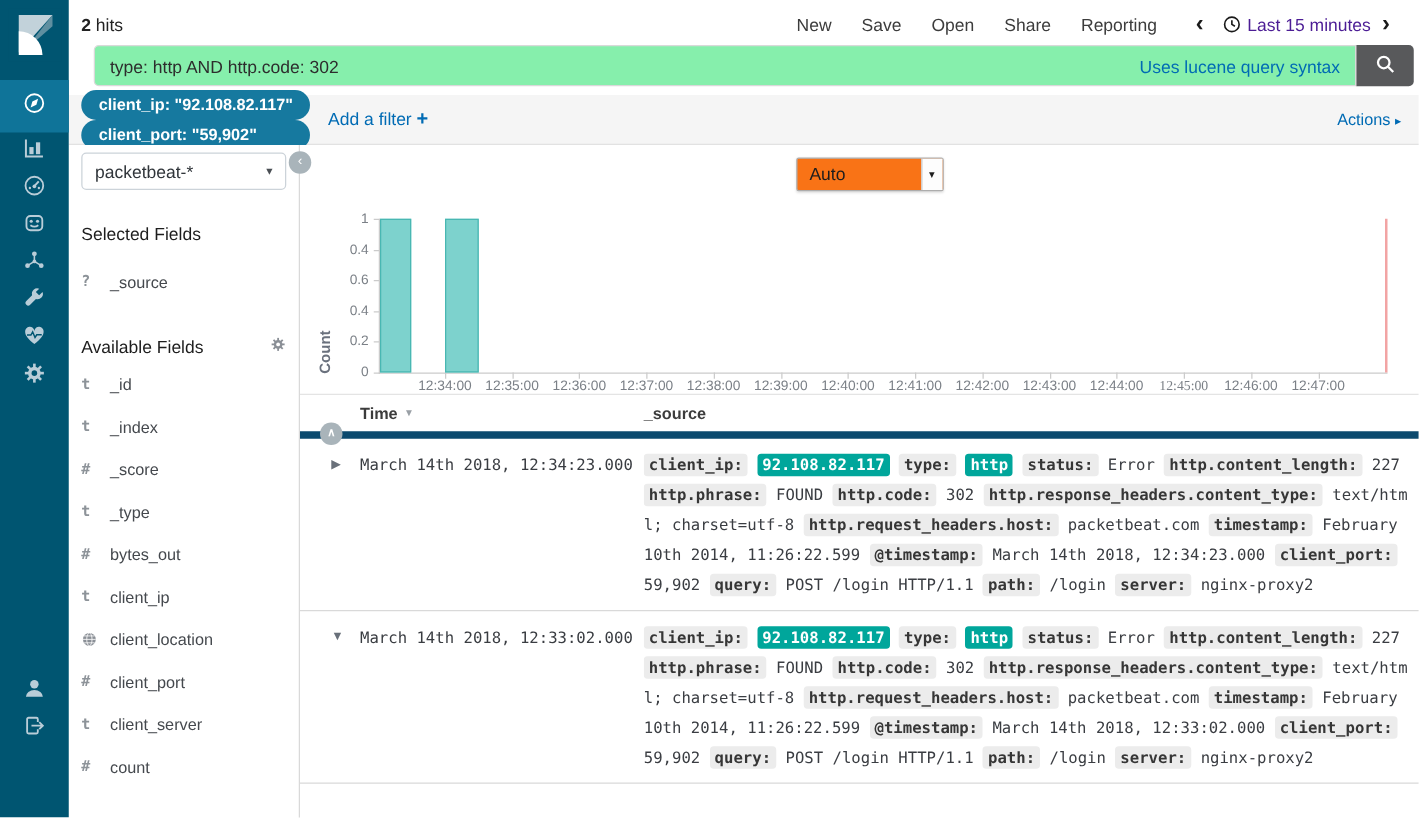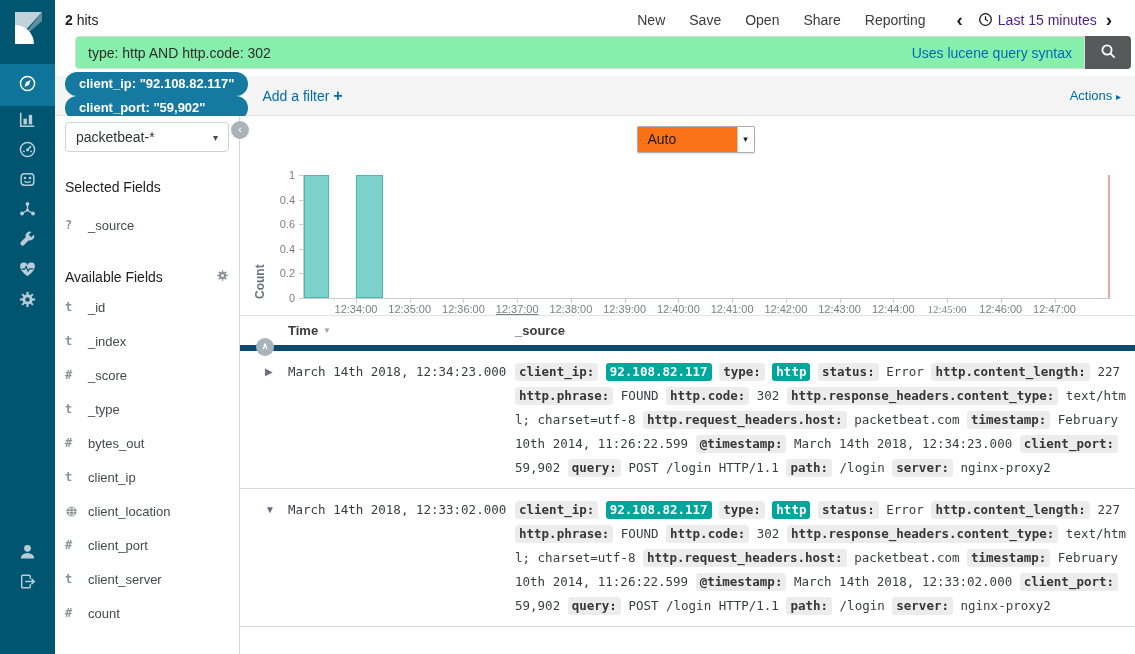--- a/index.html
+++ b/index.html
@@ -370,21 +370,21 @@
             <div class="ytick-mark" style="top: calc(80%);"></div>
             <div class="ytick" style="top: 100%;">0</div>
             <div class="ytick-mark" style="top: calc(100%);"></div>
             <div class="xtick-mark" style="left: 6.44955%;"></div>
             <div class="xtick" style="left: 6.44955%;">12:34:00</div>
             <div class="xtick-mark" style="left: 13.1162%;"></div>
             <div class="xtick" style="left: 13.1162%;">12:35:00</div>
             <div class="xtick-mark" style="left: 19.7829%;"></div>
             <div class="xtick" style="left: 19.7829%;">12:36:00</div>
             <div class="xtick-mark" style="left: 26.4495%;"></div>
-            <div class="xtick" style="left: 26.4495%; text-decoration: underline;">12:37:00</div>
+            <div class="xtick" style="left: 26.4495%;">12:37:00</div>
             <div class="xtick-mark" style="left: 33.1162%;"></div>
             <div class="xtick" style="left: 33.1162%;">12:38:00</div>
             <div class="xtick-mark" style="left: 39.7828%;"></div>
             <div class="xtick" style="left: 39.7828%;">12:39:00</div>
             <div class="xtick-mark" style="left: 46.4495%;"></div>
             <div class="xtick" style="left: 46.4495%;">12:40:00</div>
             <div class="xtick-mark" style="left: 53.1162%;"></div>
             <div class="xtick" style="left: 53.1162%;">12:41:00</div>
             <div class="xtick-mark" style="left: 59.7828%;"></div>
             <div class="xtick" style="left: 59.7828%;">12:42:00</div>

